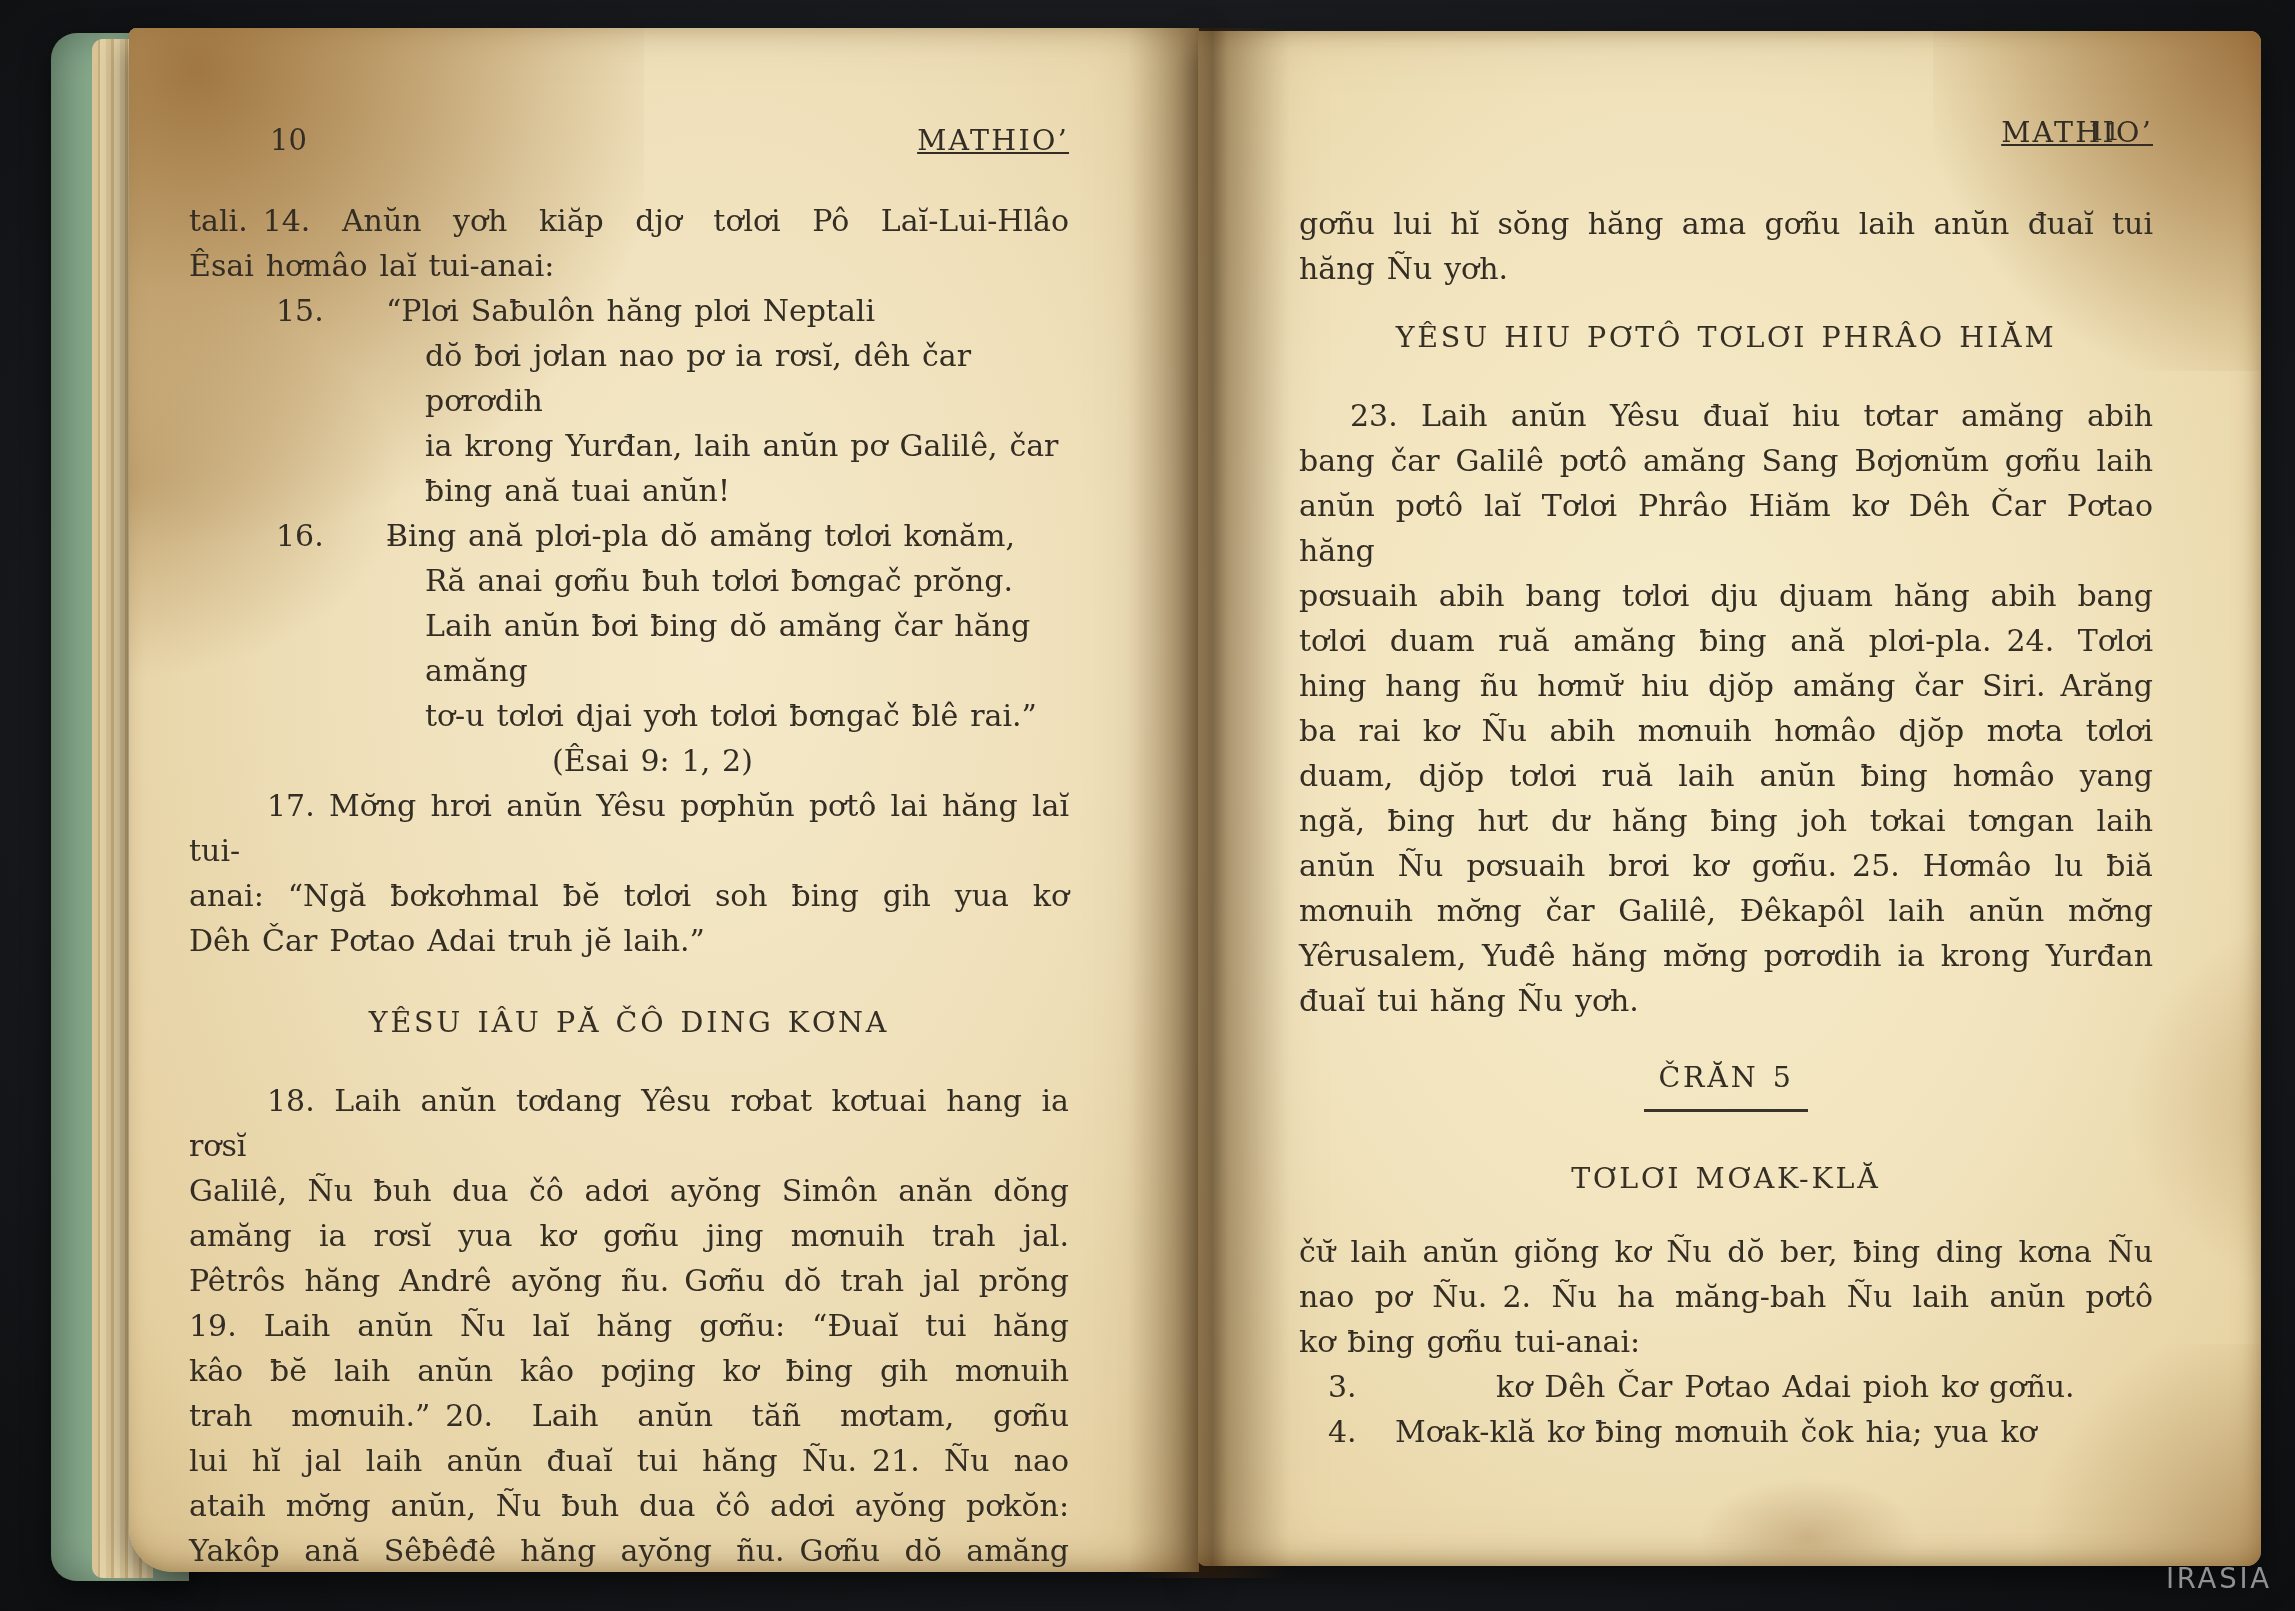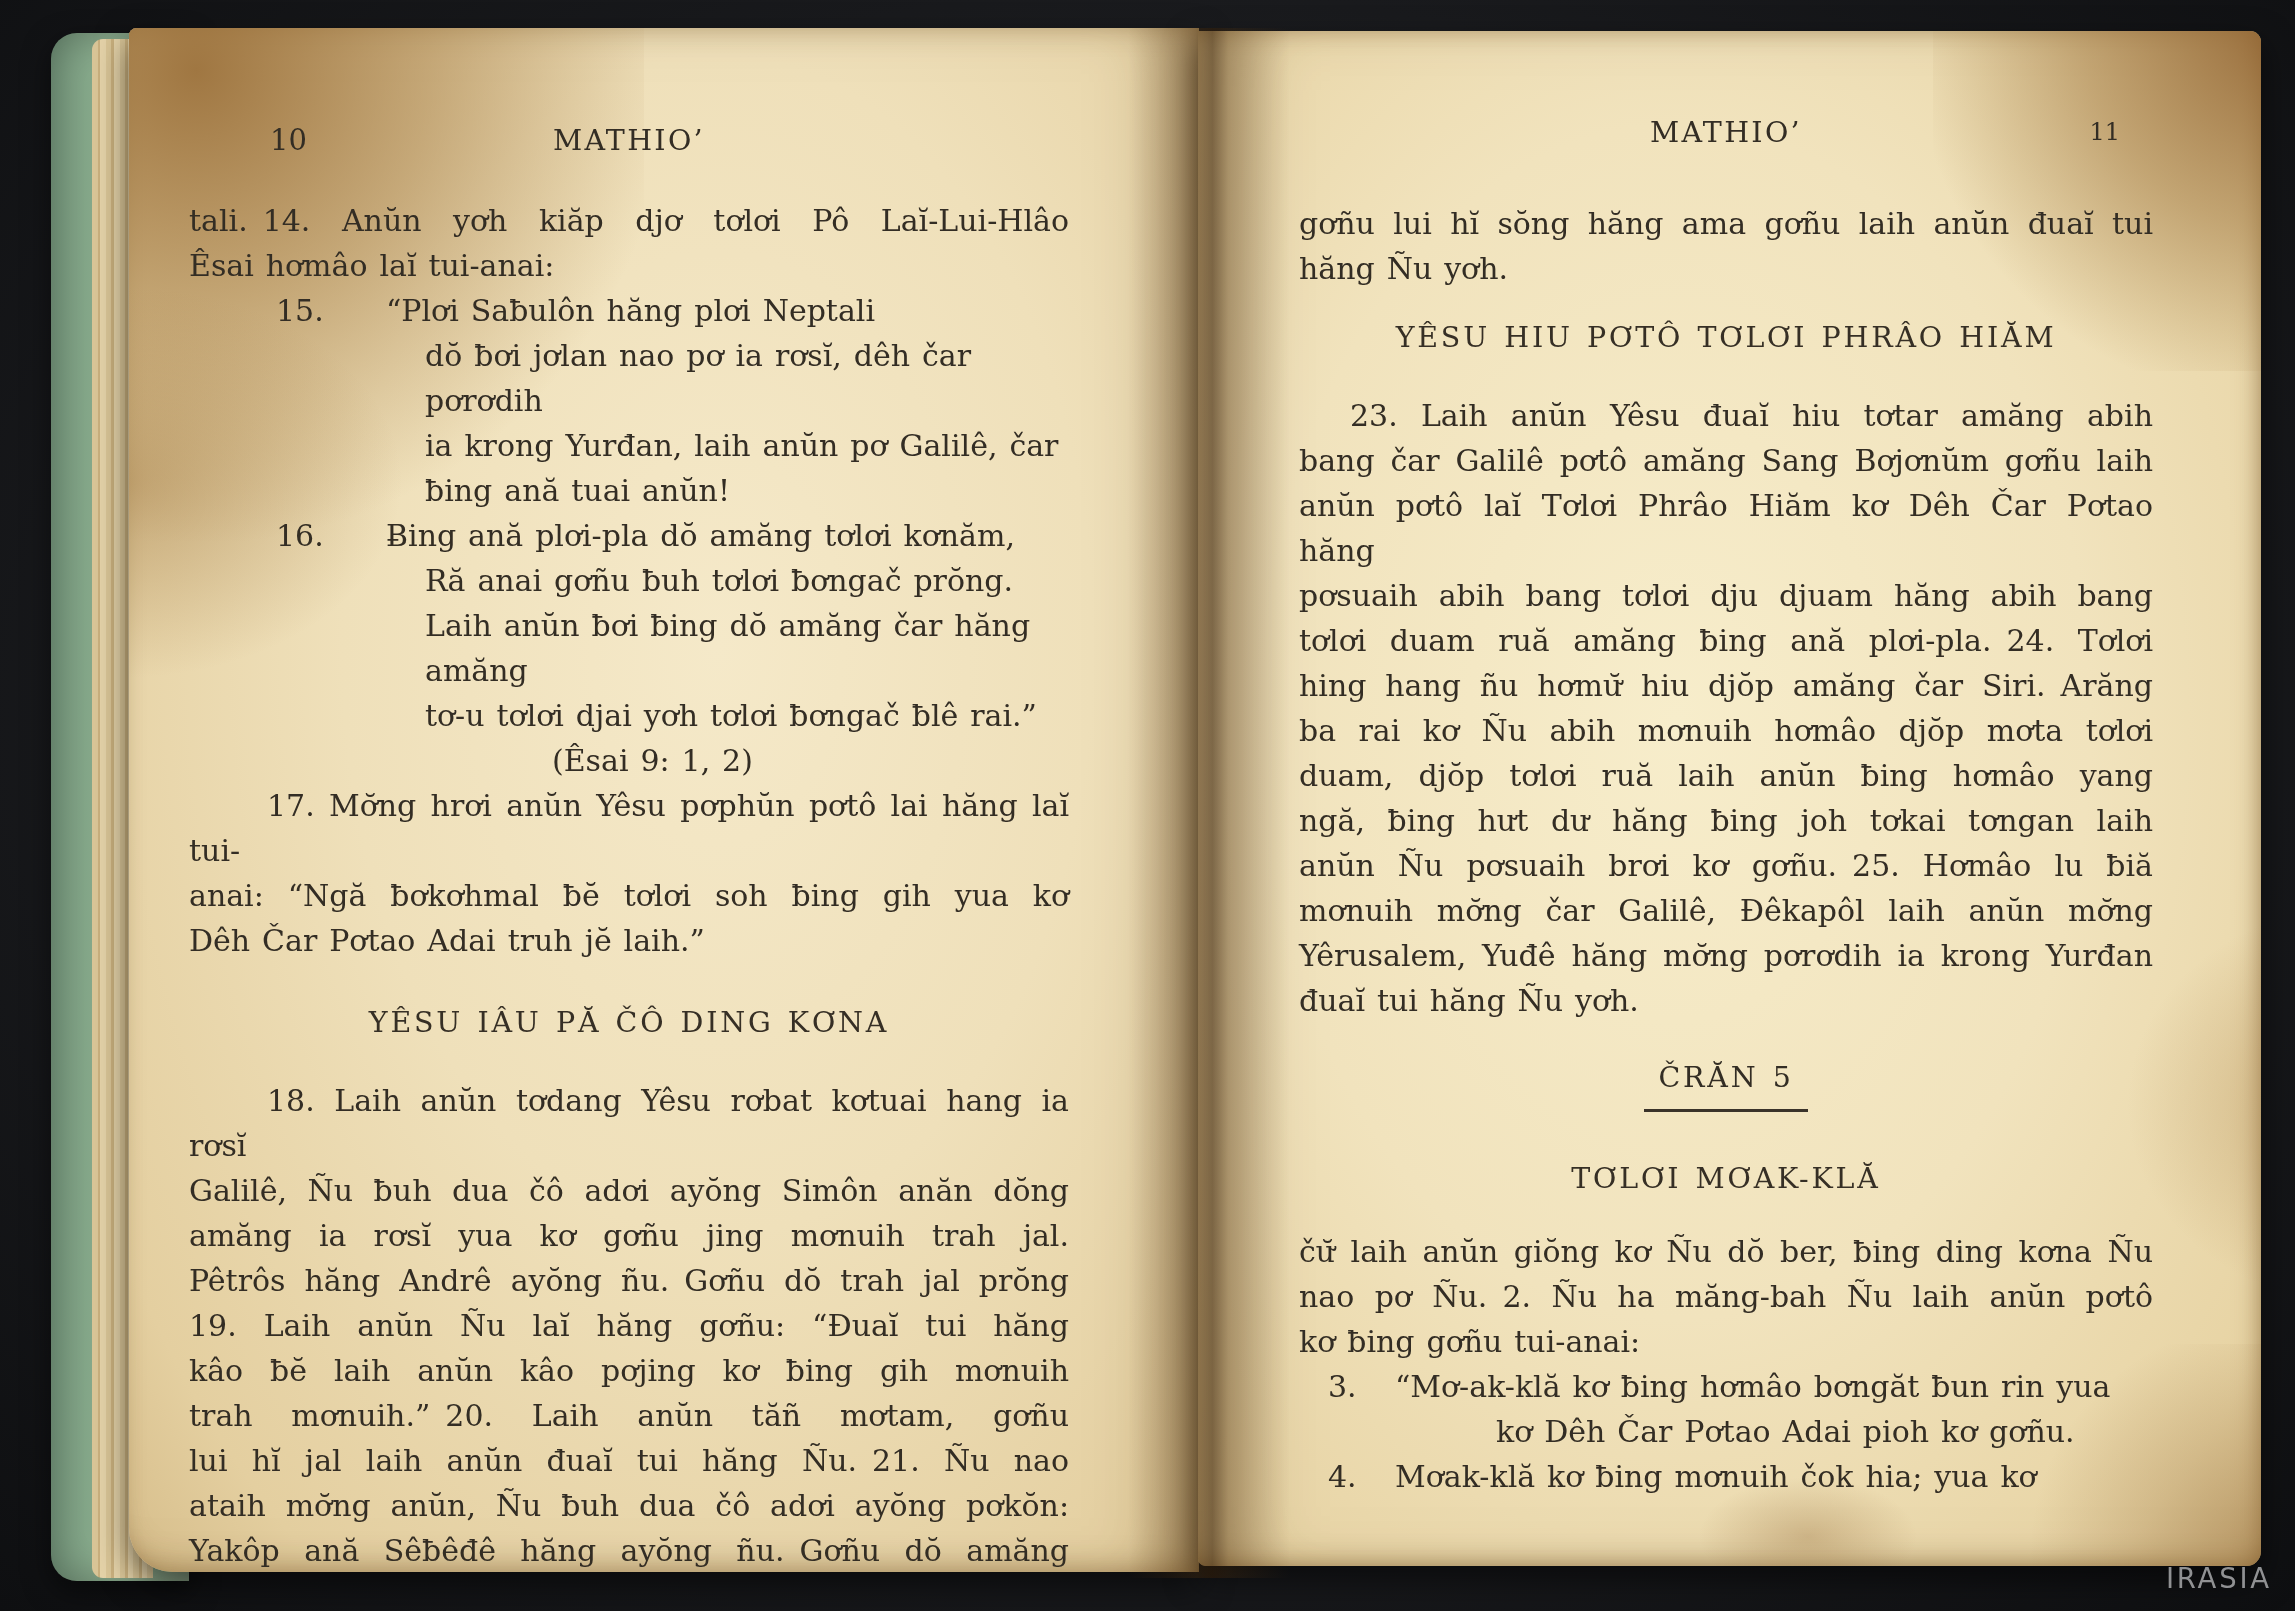--- a/index.html
+++ b/index.html
@@ -63,21 +63,21 @@
   .content{position:absolute;color:#332d24;font-size:30px;line-height:45px;word-spacing:0.08em;}
   .pl .content{left:60px;top:90px;width:880px;}
   .pr .content{left:101px;top:79px;width:854px;}
   .ln{min-height:45px;}
   .j{text-align:justify;text-align-last:justify;}
   .pl .ind{text-indent:78px;}
   .pr .ind{text-indent:51px;}
   .pg-head{position:relative;height:40px;font-size:28.5px;}
   .pl .pg-head{margin-bottom:40px;}
   .pr .pg-head{margin-bottom:51px;}
-  .pg-head .title{position:absolute;left:0;right:0;text-align:center;letter-spacing:2.3px;}
+  .pg-head .title{position:absolute;left:0;right:0;text-align:right;letter-spacing:2.3px;text-decoration:underline;}
   .pl .pg-head .num{position:absolute;left:81px;font-size:29px;}
   .pr .pg-head .num{position:absolute;right:33px;font-size:24px;}
   .verse{position:relative;}
   .vnum{position:absolute;top:0;}
   .pl .vnum{left:87px;}
   .pl .vlines{padding-left:197px;}
   .pl .vlines .cont{padding-left:39px;}
   .pr .vnum{left:29px;}
   .pr .vlines{padding-left:96px;}
   .pr .vlines .cont{padding-left:101px;}
@@ -191,21 +191,20 @@
       </div>
       <div class="sub-head">TƠLƠI MƠAK-KLĂ</div>
       <div class="para">
           <div class="ln j">čư̆ laih anŭn giŏng kơ Ñu dŏ ber, ƀing ding kơna Ñu</div>
           <div class="ln j">nao pơ Ñu. 2. Ñu ha măng-bah Ñu laih anŭn pơtô</div>
           <div class="ln">kơ ƀing gơñu tui-anai:</div>
         </div>
       <div class="verse">
         <span class="vnum">3.</span>
         <div class="vlines">
-            <div class="ln">“Mơ-ak-klă kơ ƀing hơmâo bơngăt ƀun rin yua</div>
             <div class="ln cont">kơ Dêh Čar Pơtao Adai pioh kơ gơñu.</div>
           </div>
       </div>
       <div class="verse">
         <span class="vnum">4.</span>
         <div class="vlines">
             <div class="ln">Mơak-klă kơ ƀing mơnuih čok hia; yua kơ</div>
           </div>
       </div>
     </div>

